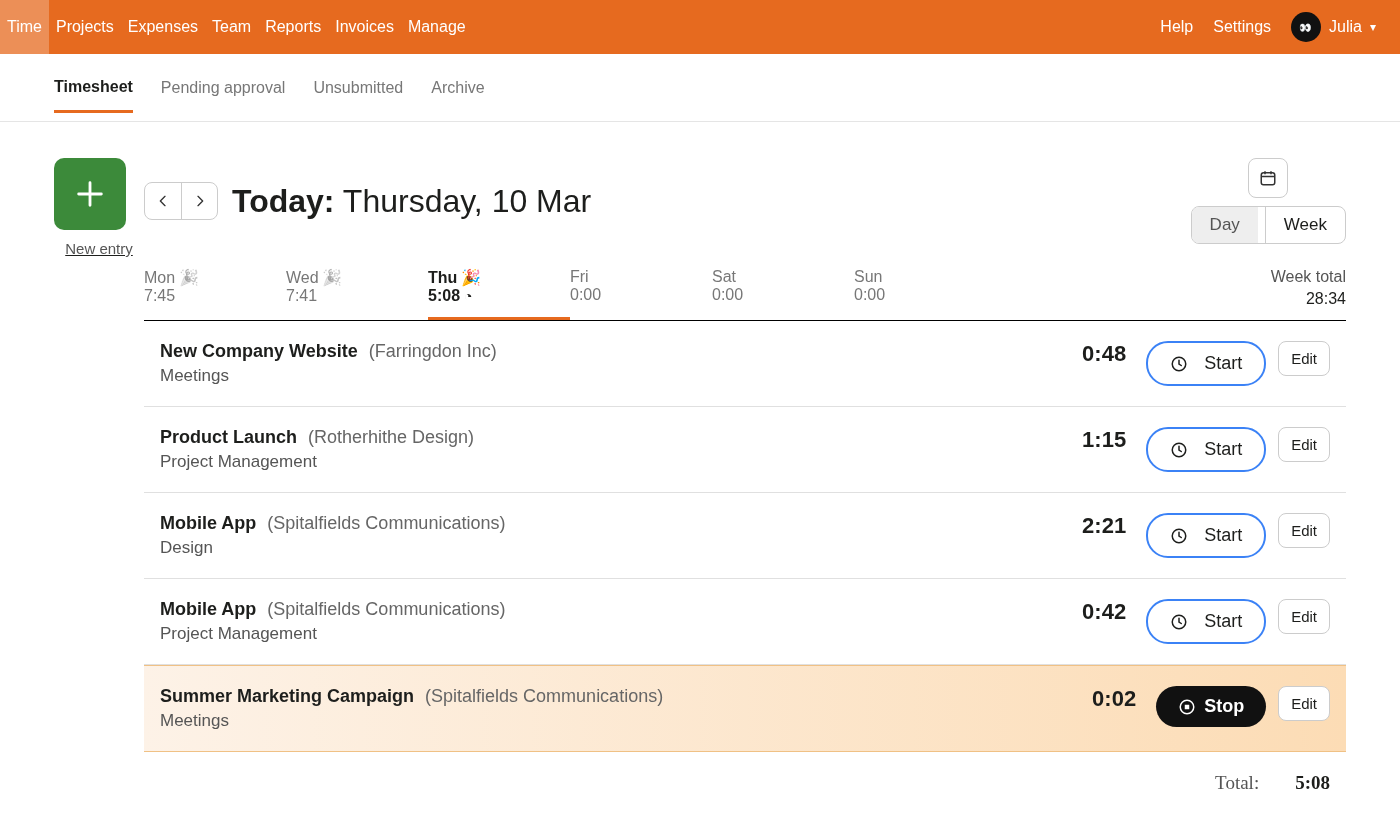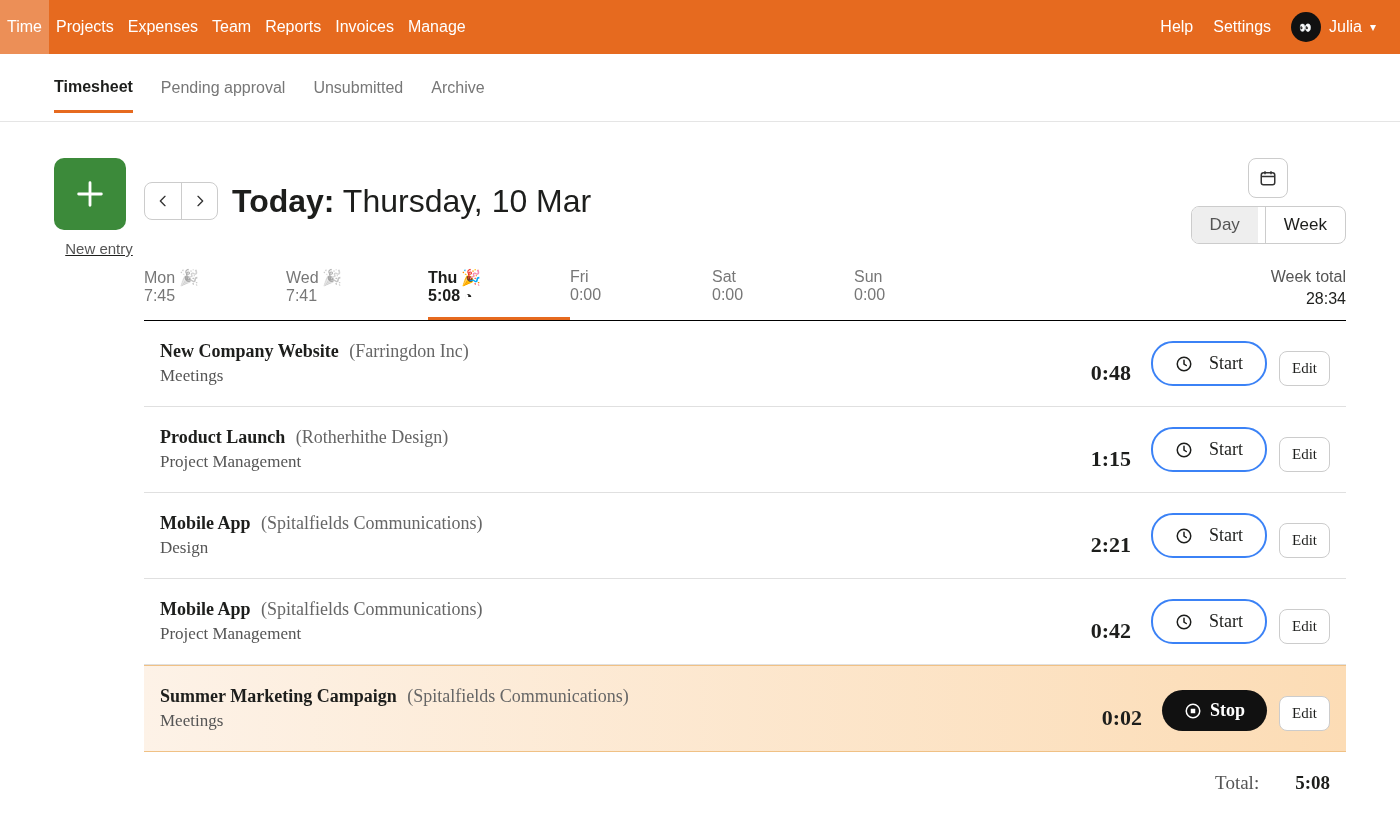--- a/index.html
+++ b/index.html
@@ -110,24 +110,23 @@
   .weekday.active .wd-time { color:#1d1e1c; font-weight:700;}
   .weekday.active { border-bottom:3px solid #e66a1f; }
   .weekday .confetti { margin-left:4px; }
   .weekday .timer-ic { margin-left:4px; font-size:14px;}
   .week-total { margin-left:auto; text-align:right;}
   .week-total .wd-label{ color:#555; font-size:16px;}
   .week-total .wd-time{ color:#1d1e1c; font-size:16px; margin-top:4px;}
 
   
   .entry {
-    display:flex; align-items:flex-end;
+    display:flex; align-items:flex-start;
     border-bottom:1px solid #e0e0e0;
     padding:20px 16px;
-    font-family:Liberation Serif, serif;
   }
   .entry.running {
     background: linear-gradient(90deg,#fdf2e7 0%, #fcdcb5 100%);
     border-top:1px solid #f0c185;
     border-bottom:1px solid #f0c185;
   }
   .entry-text { flex:1;}
   .entry-title { font-size:18px;}
   .entry-title b { font-weight:700; }
   .entry-client { color:#666; margin-left:6px;}

